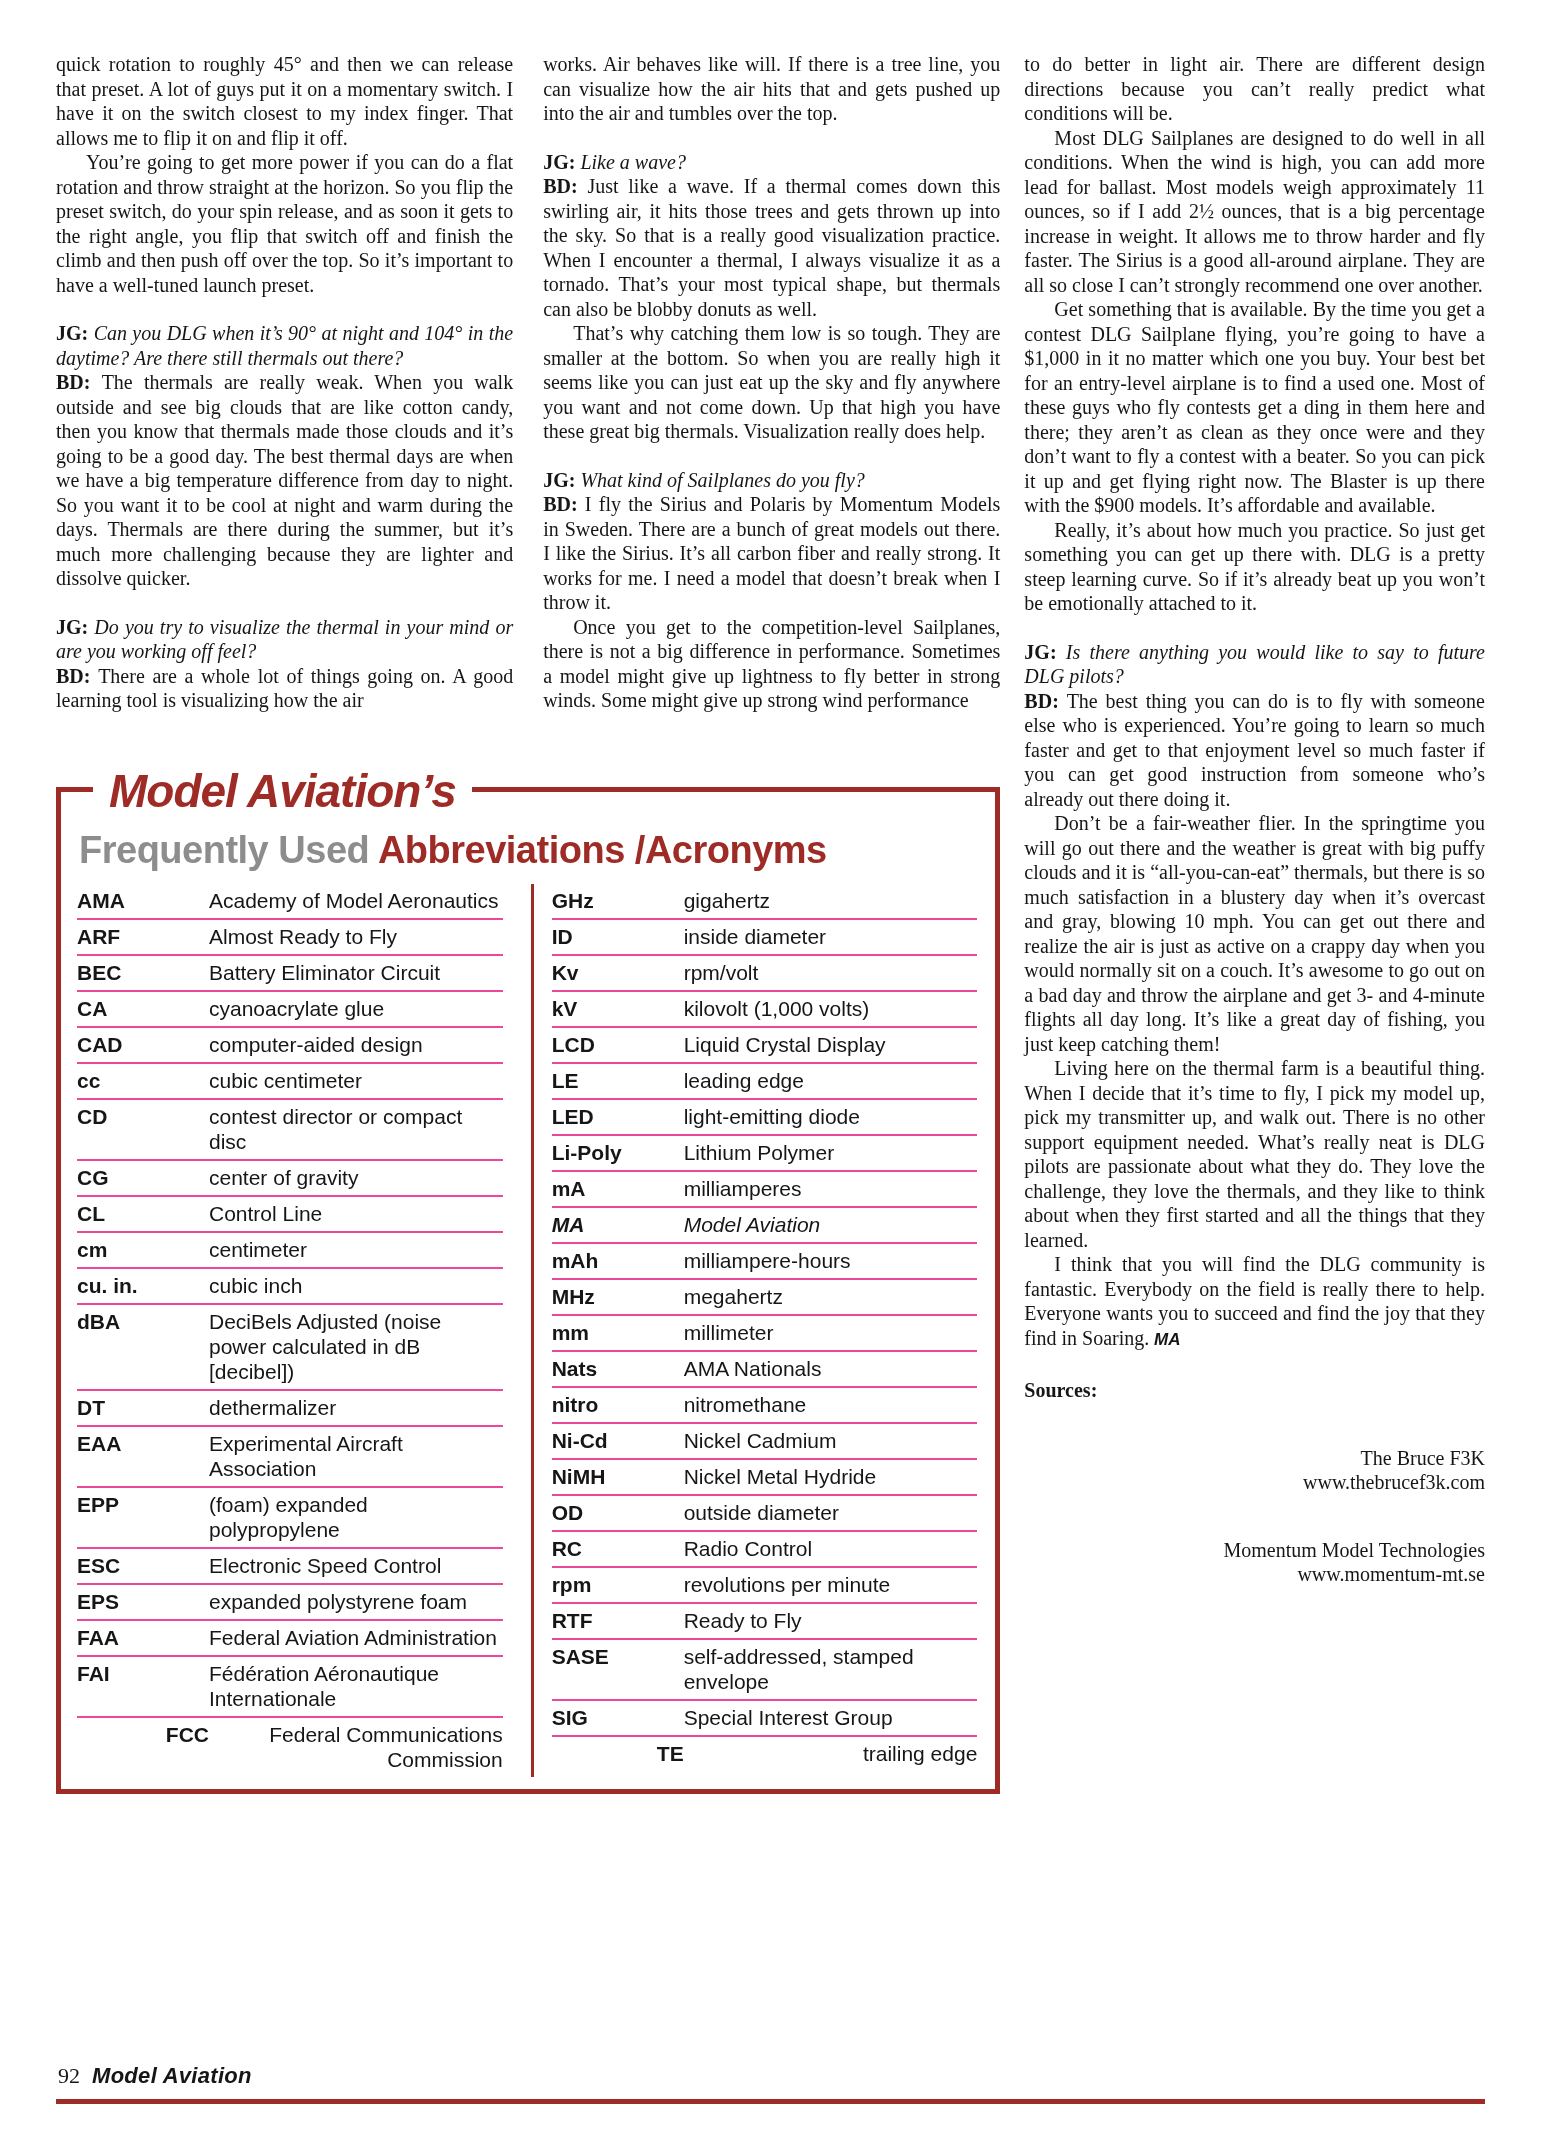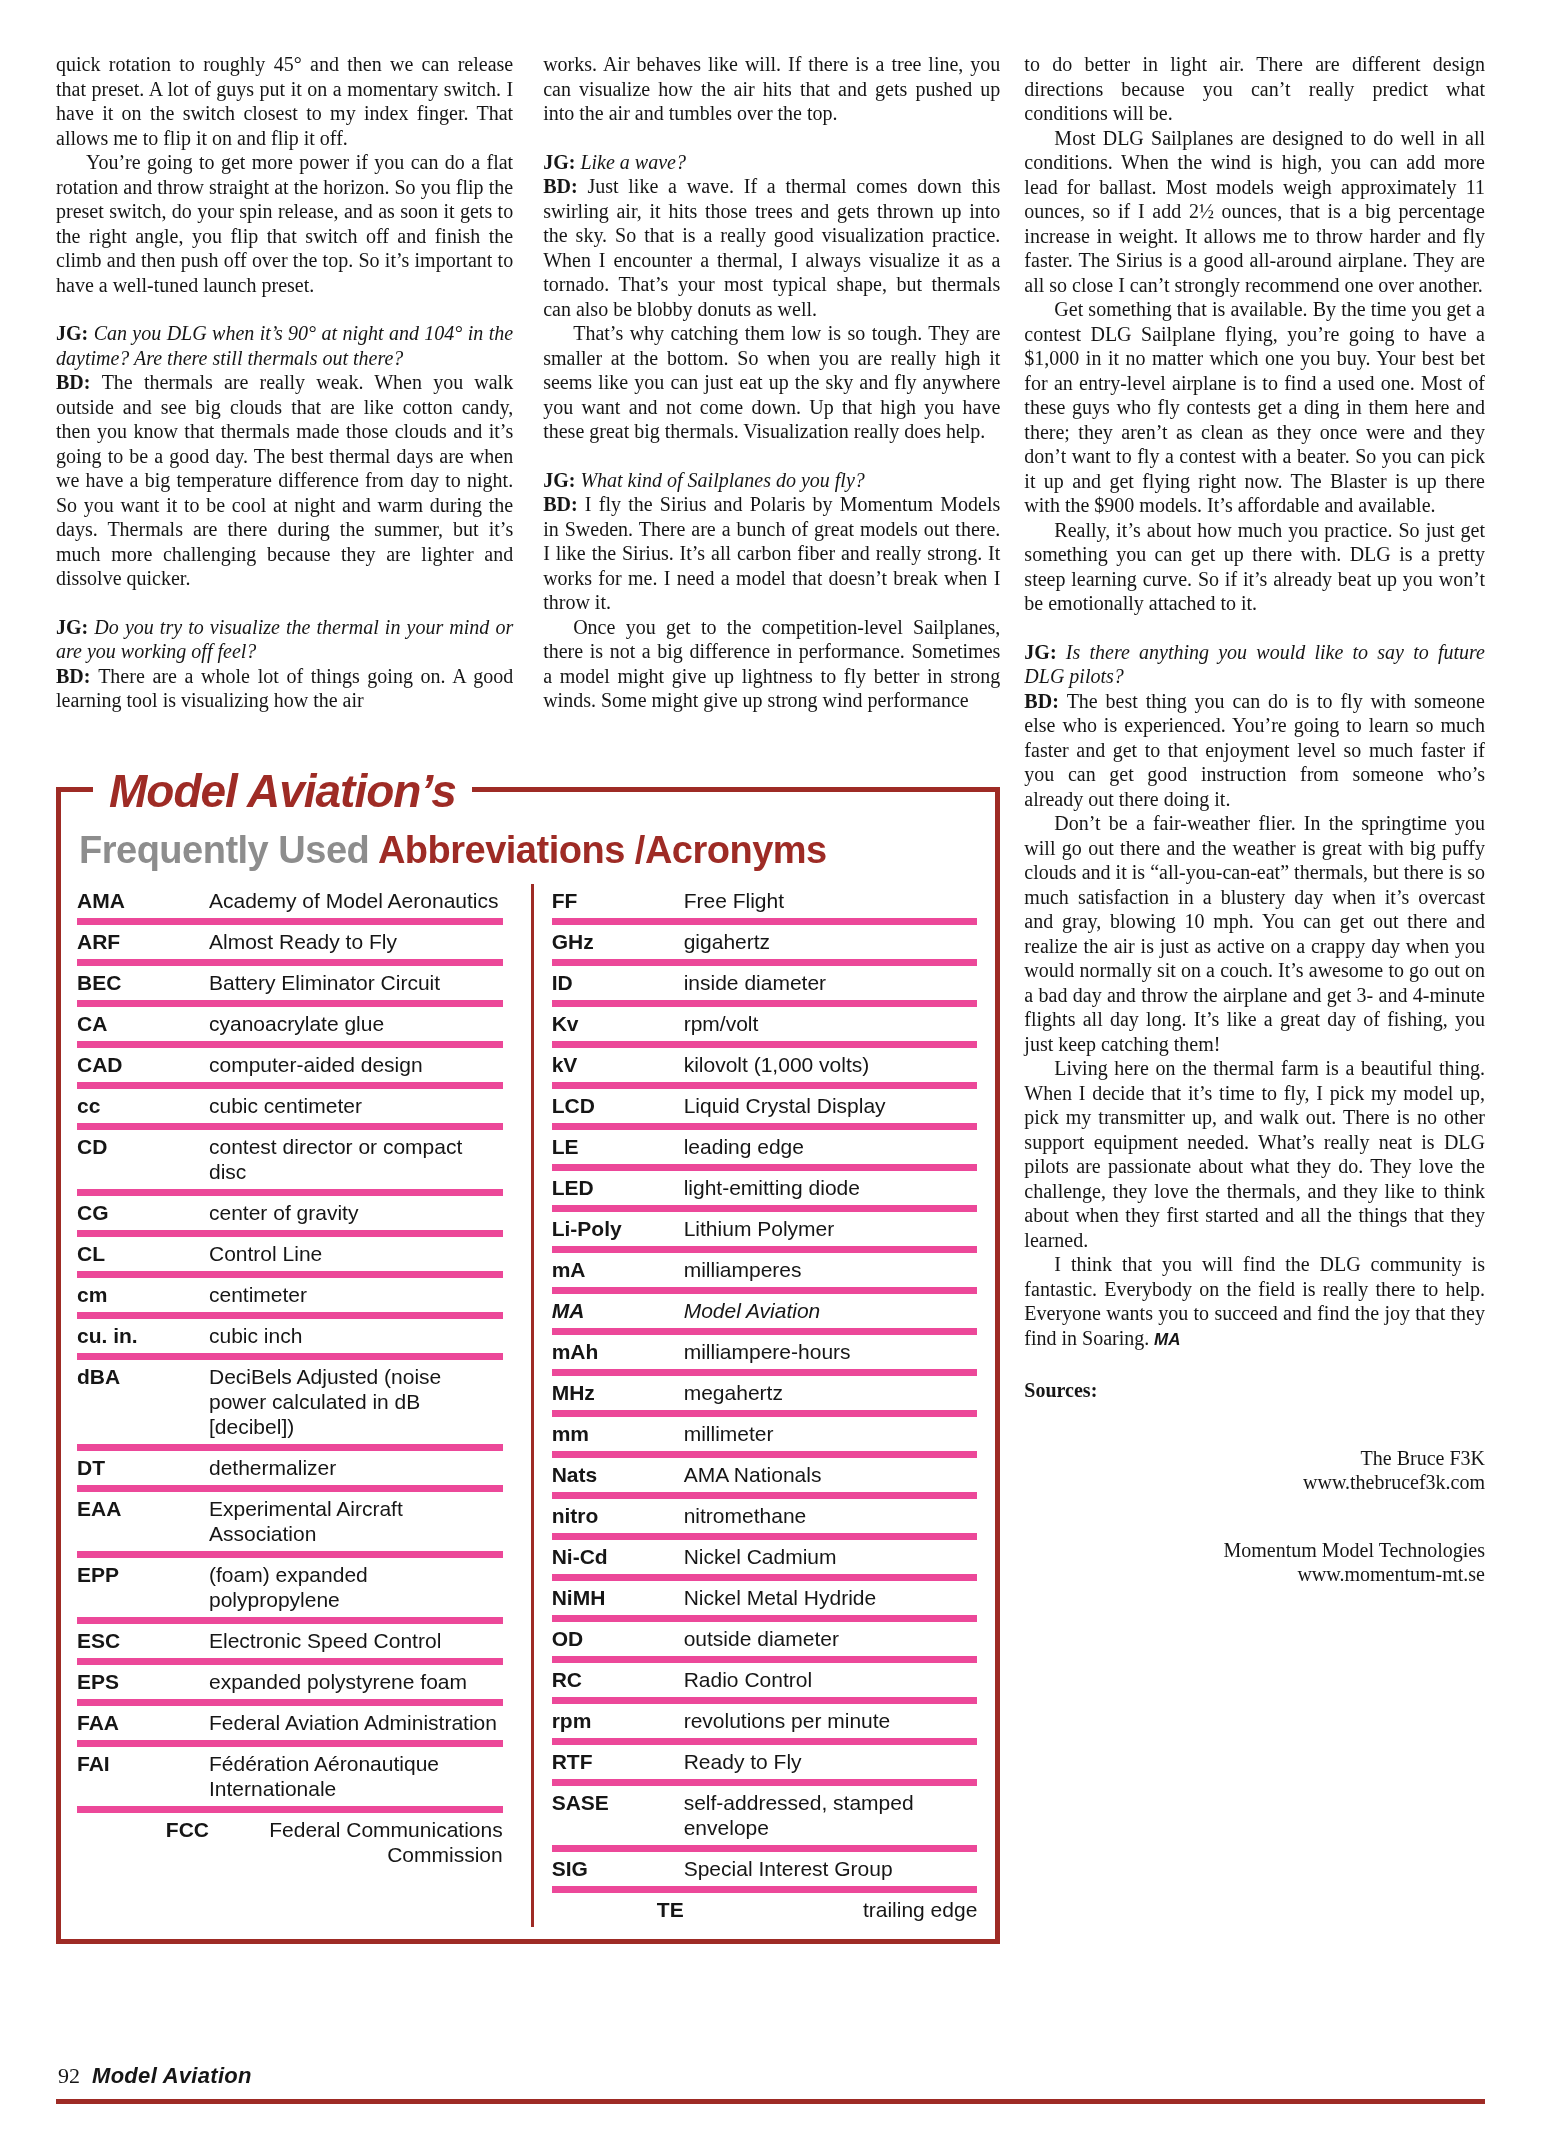--- a/index.html
+++ b/index.html
@@ -57,21 +57,21 @@
   }
   .title2 .gray { color:var(--gray,#8d8d8d); }
   .title2 .red { color:var(--red,#9e2b25); }
 
   .tbody { display:flex; align-items:stretch; }
   .thalf { flex:1; min-width:0; }
   .thalf.left { padding-right:28px; }
   .thalf.right { border-left:3px solid var(--red,#9e2b25); padding-left:18px; }
   .trow {
     display:flex; align-items:flex-start;
-    border-bottom:7px solid #ec4899;
+    border-bottom:2px solid #ec4899;
     padding:4px 0 5px;
     font-family:"Liberation Sans", sans-serif;
     font-size:21px; line-height:25px;
   }
   .thalf .trow:last-child { border-bottom:none;text-align:right; }
   .trow .abbr { flex:0 0 132px; width:132px; font-weight:700; }
   .trow .def { flex:1 1 auto; min-width:0; }
   .trow.it .abbr, .trow.it .def { font-style:italic; }
 
   
@@ -200,24 +200,20 @@
                 <div class="abbr">FAI</div>
                 <div class="def">Fédération Aéronautique Internationale</div>
               </div>
               <div class="trow">
                 <div class="abbr">FCC</div>
                 <div class="def">Federal Communications Commission</div>
               </div>
             </div>
           <div class="thalf right">
               <div class="trow">
-                <div class="abbr">FF</div>
-                <div class="def">Free Flight</div>
-              </div>
-              <div class="trow">
                 <div class="abbr">GHz</div>
                 <div class="def">gigahertz</div>
               </div>
               <div class="trow">
                 <div class="abbr">ID</div>
                 <div class="def">inside diameter</div>
               </div>
               <div class="trow">
                 <div class="abbr">Kv</div>
                 <div class="def">rpm/volt</div>

